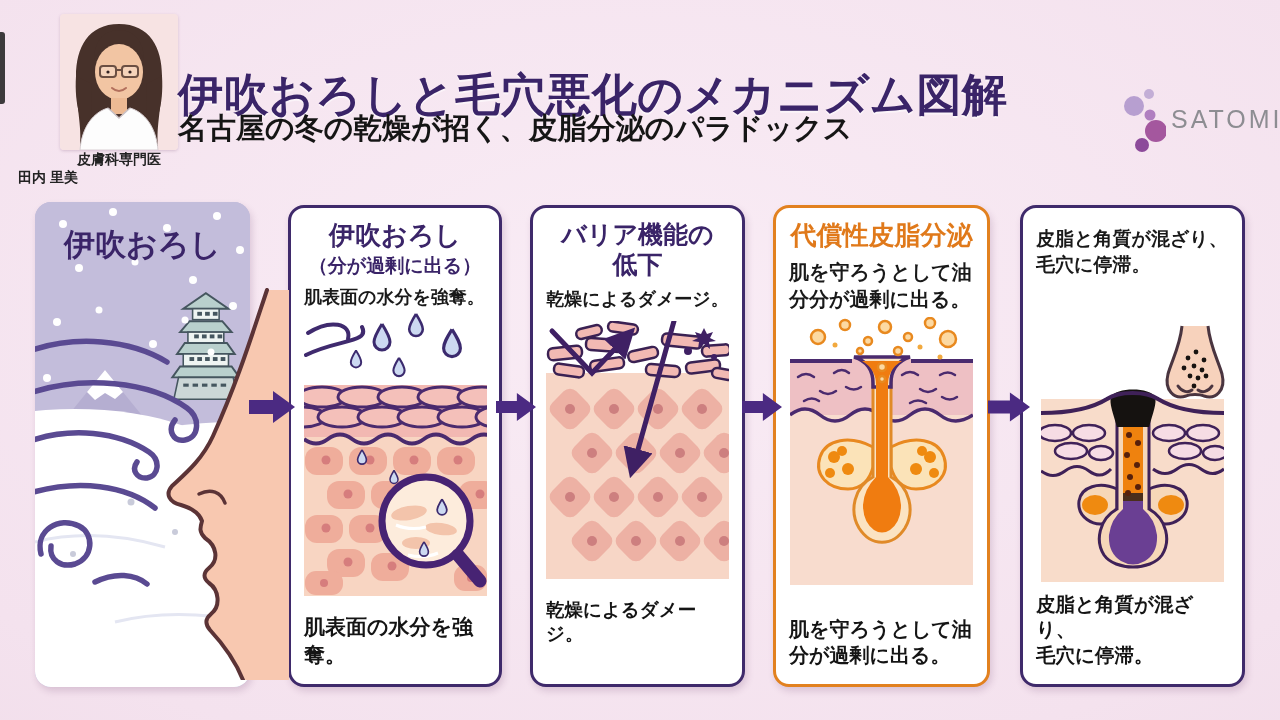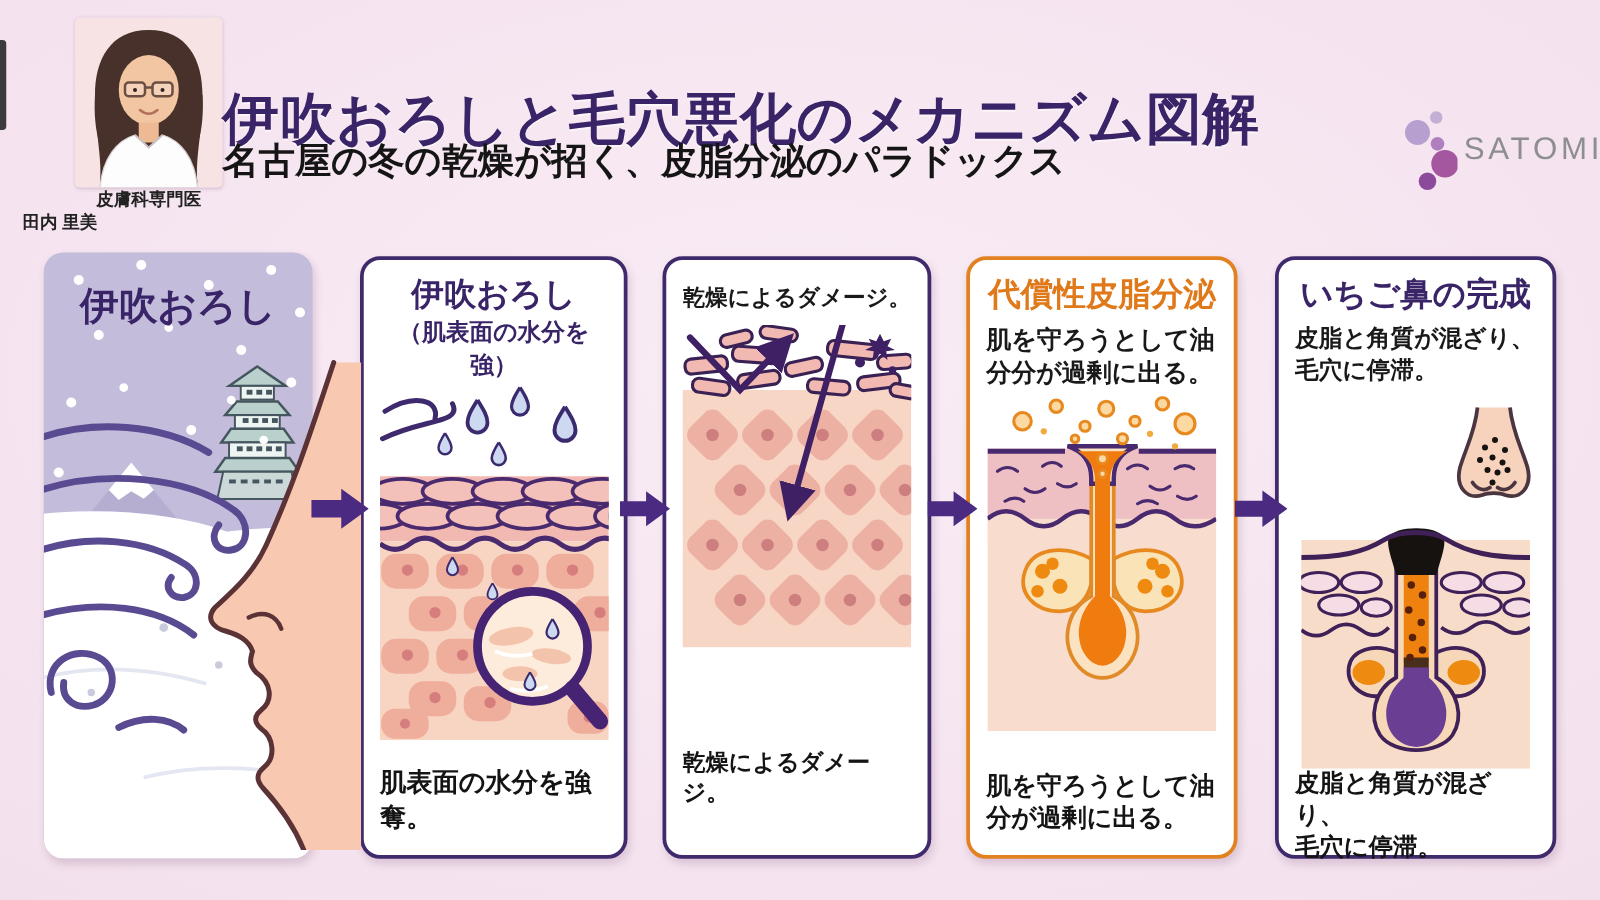--- a/index.html
+++ b/index.html
@@ -158,21 +158,22 @@
 </section>
 
 <svg class="face" width="134" height="392" viewBox="0 0 134 392">
   <path d="M112,2 C96,50 82,95 58,148 C47,172 30,186 17,198 C10,206 14,214 26,217 C36,220 44,224 47,233 C45,240 44,244 50,250 C62,258 64,272 54,280 C48,285 48,290 54,295 C64,302 66,318 56,326 C50,331 50,336 55,342 C68,356 80,372 88,392 L134,392 L134,2 Z" fill="#f8c8b0"></path>
   <path d="M112,2 C96,50 82,95 58,148 C47,172 30,186 17,198 C10,206 14,214 26,217 C36,220 44,224 47,233 C45,240 44,244 50,250 C62,258 64,272 54,280 C48,285 48,290 54,295 C64,302 66,318 56,326 C50,331 50,336 55,342 C68,356 80,372 88,392" fill="none" stroke="#5b3336" stroke-width="4" stroke-linecap="round"></path>
   <path d="M44,206 C56,200 66,204 70,215" fill="none" stroke="#5b3336" stroke-width="3.5" stroke-linecap="round"></path>
 </svg>
 
 <section class="panel" id="p2" style="left:288px;top:193px;width:214px;height:482px">
   <h2 class="ptitle">伊吹おろし</h2>
-  <div class="psub">（肌表面の水分を強）</div>
+  <div class="psub">（分が過剰に出る）</div>
+  <p class="pdesc">肌表面の水分を強奪。</p>
   <svg class="illus" width="183" height="283" viewBox="0 0 183 283" style="margin-top:4px">
     <defs>
       <path id="dropA" d="M0,-13 C5,-5 8,0 8,5 A8,8 0 1,1 -8,5 C-8,0 -5,-5 0,-13" fill="#ccd9f1" stroke="#3b2a6e" stroke-width="3"></path>
       <clipPath id="magclip">
           <circle cx="122" cy="208" r="41"></circle>
         </clipPath>
     </defs>
     <g fill="none" stroke="#3f2a6e" stroke-width="4" stroke-linecap="round">
       <path d="M4,20 C26,6 48,10 44,26"></path>
       <path d="M2,42 C34,26 66,30 58,14"></path>
@@ -246,20 +247,22 @@
       </g>
       <circle cx="122" cy="208" r="44" fill="none" stroke="#472373" stroke-width="7"></circle>
       <line x1="154" y1="242" x2="176" y2="268" stroke="#472373" stroke-width="13" stroke-linecap="round"></line>
     </g>
   </svg>
   <p class="pcaption">肌表面の水分を強
 奪。</p>
 </section>
 
 <section class="panel" id="p3" style="left:530px;top:193px;width:215px;height:482px">
+  <h2 class="ptitle">バリア機能の
+低下</h2>
   <p class="pdesc">乾燥によるダメージ。</p>
   <svg class="illus" width="183" height="258" viewBox="0 0 183 258" style="margin-top:10px">
     <defs>
       <marker id="ah3" orient="auto" markerWidth="6" markerHeight="6" refX="4.5" refY="3">
         <path d="M0,0 L6,3 L0,6 Z" fill="#3f2064"></path>
       </marker>
     </defs>
     <rect y="52" width="183" height="206" fill="#f7d6c6"></rect>
     <g>
       <g fill="#edb1a4">
@@ -382,21 +385,20 @@
         <circle cx="45" cy="28" r="2.5"></circle>
         <circle cx="130" cy="30" r="2.5"></circle>
         <circle cx="150" cy="40" r="2.5"></circle>
       </g>
   </svg>
   <p class="pcaption">肌を守ろうとして油
 分が過剰に出る。</p>
 </section>
 
 <section class="panel" id="p5" style="left:1020px;top:193px;width:225px;height:482px">
-  <h2 class="ptitle">いちご鼻の完成</h2>
   <p class="pdesc">皮脂と角質が混ざり、
 毛穴に停滞。</p>
   <svg class="nose-icon" width="78" height="88" viewBox="0 0 78 88">
     <path d="M26,6 C24,26 16,40 12,54 C8,70 18,80 30,76 C34,74 44,74 48,76 C60,80 70,70 66,54 C62,40 54,26 52,6" fill="#f7d2bc" stroke="#4a3540" stroke-width="3"></path>
     <path d="M22,66 C26,72 32,73 36,70 M56,66 C52,72 46,73 42,70" fill="none" stroke="#4a3540" stroke-width="3" stroke-linecap="round"></path>
     <g fill="#171310">
       <circle cx="32" cy="38" r="2.4"></circle>
         <circle cx="40" cy="32" r="2.4"></circle>
         <circle cx="48" cy="40" r="2.4"></circle>
         <circle cx="28" cy="48" r="2.4"></circle>

